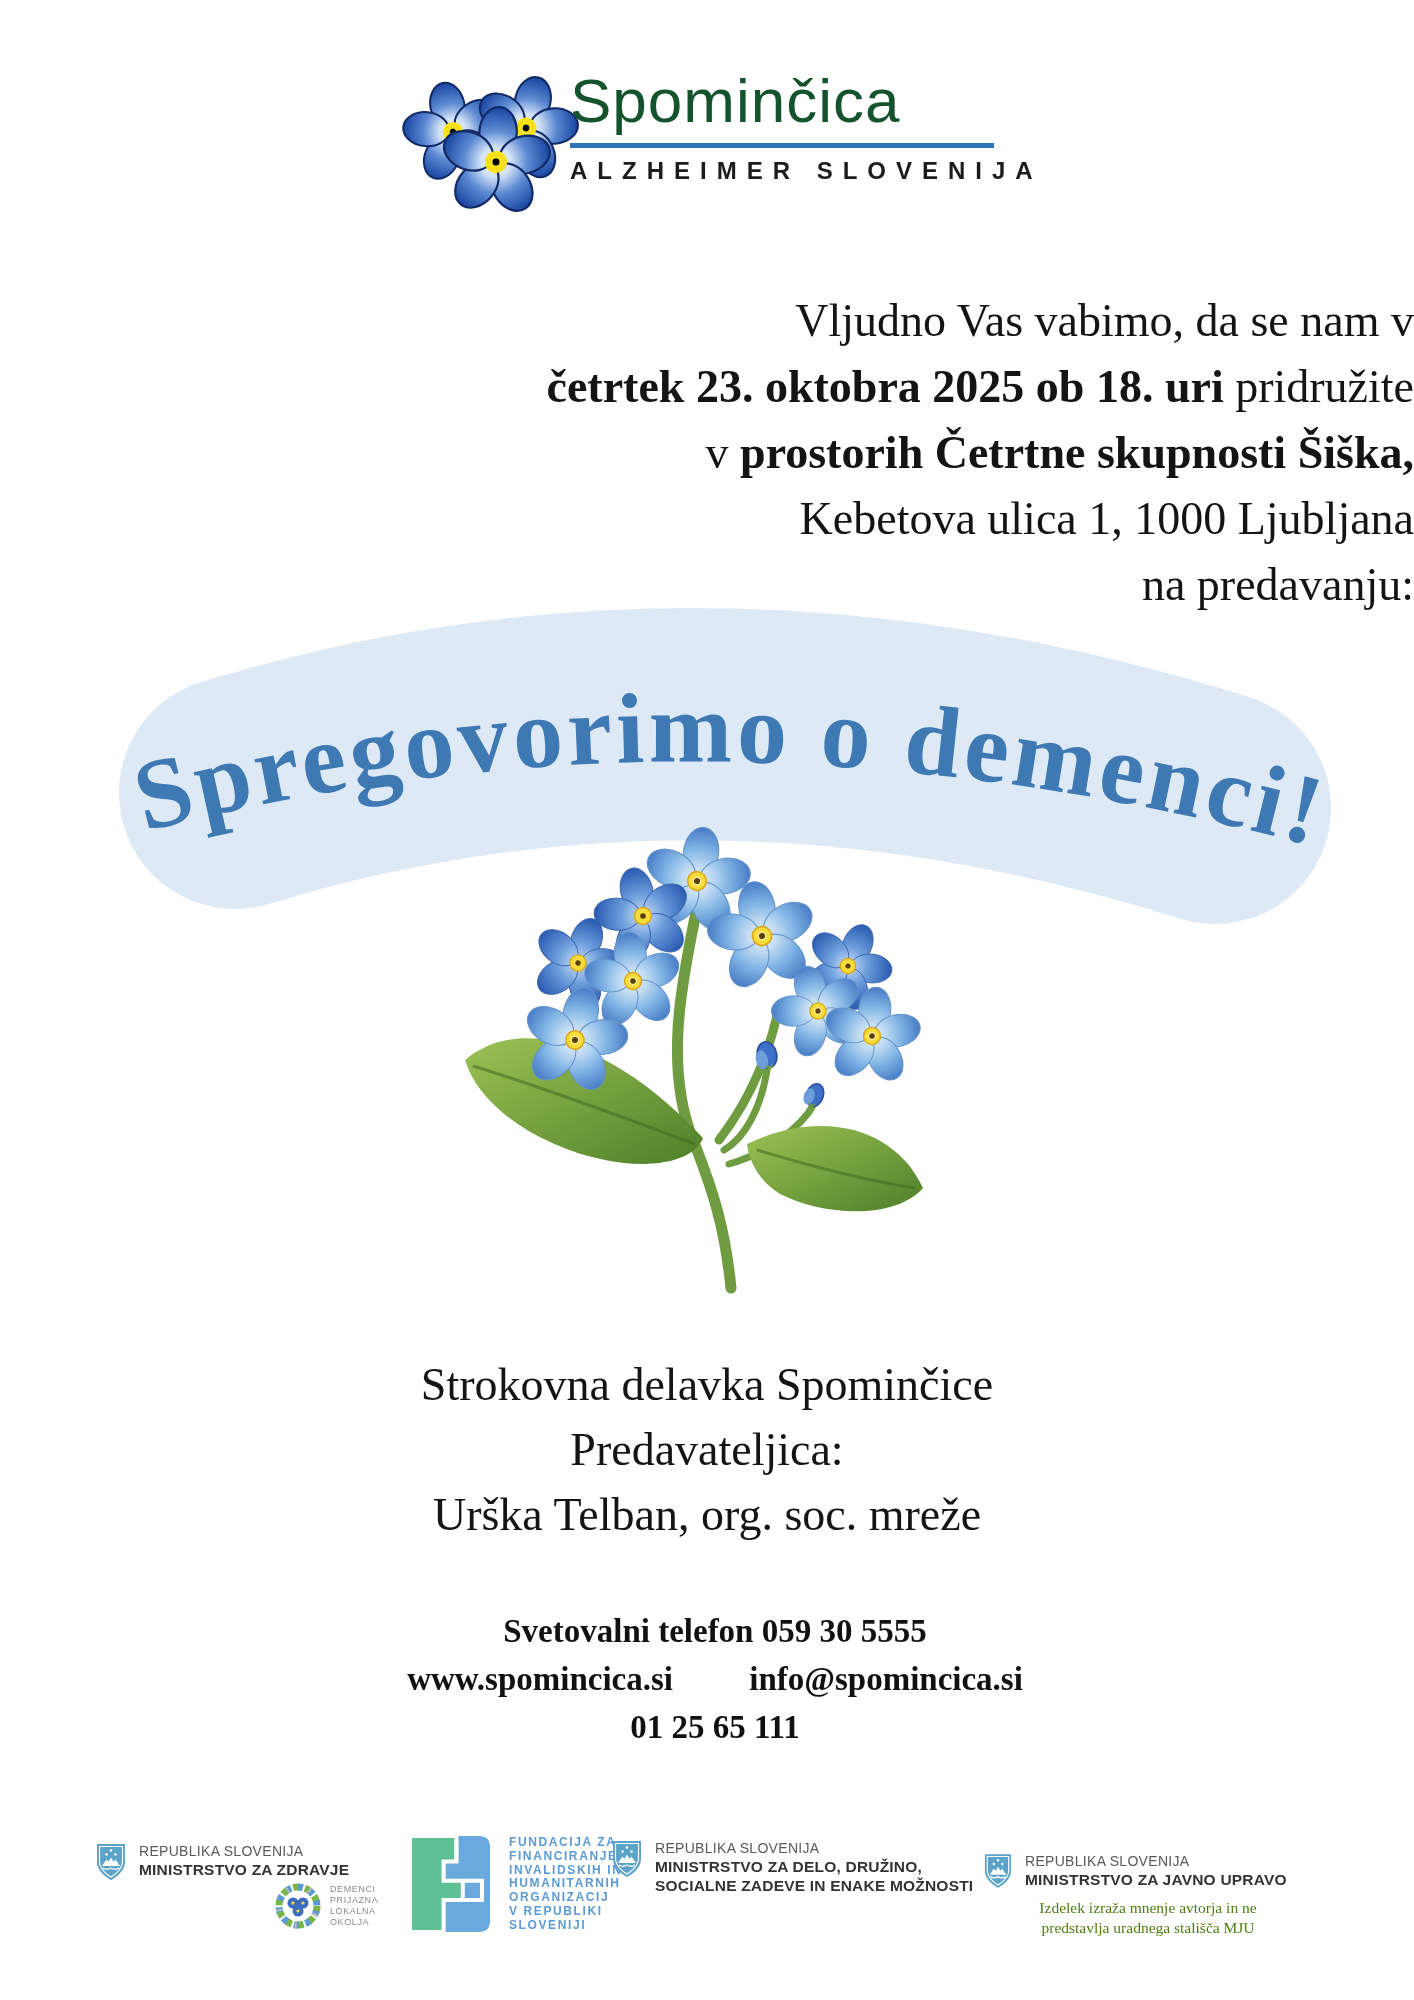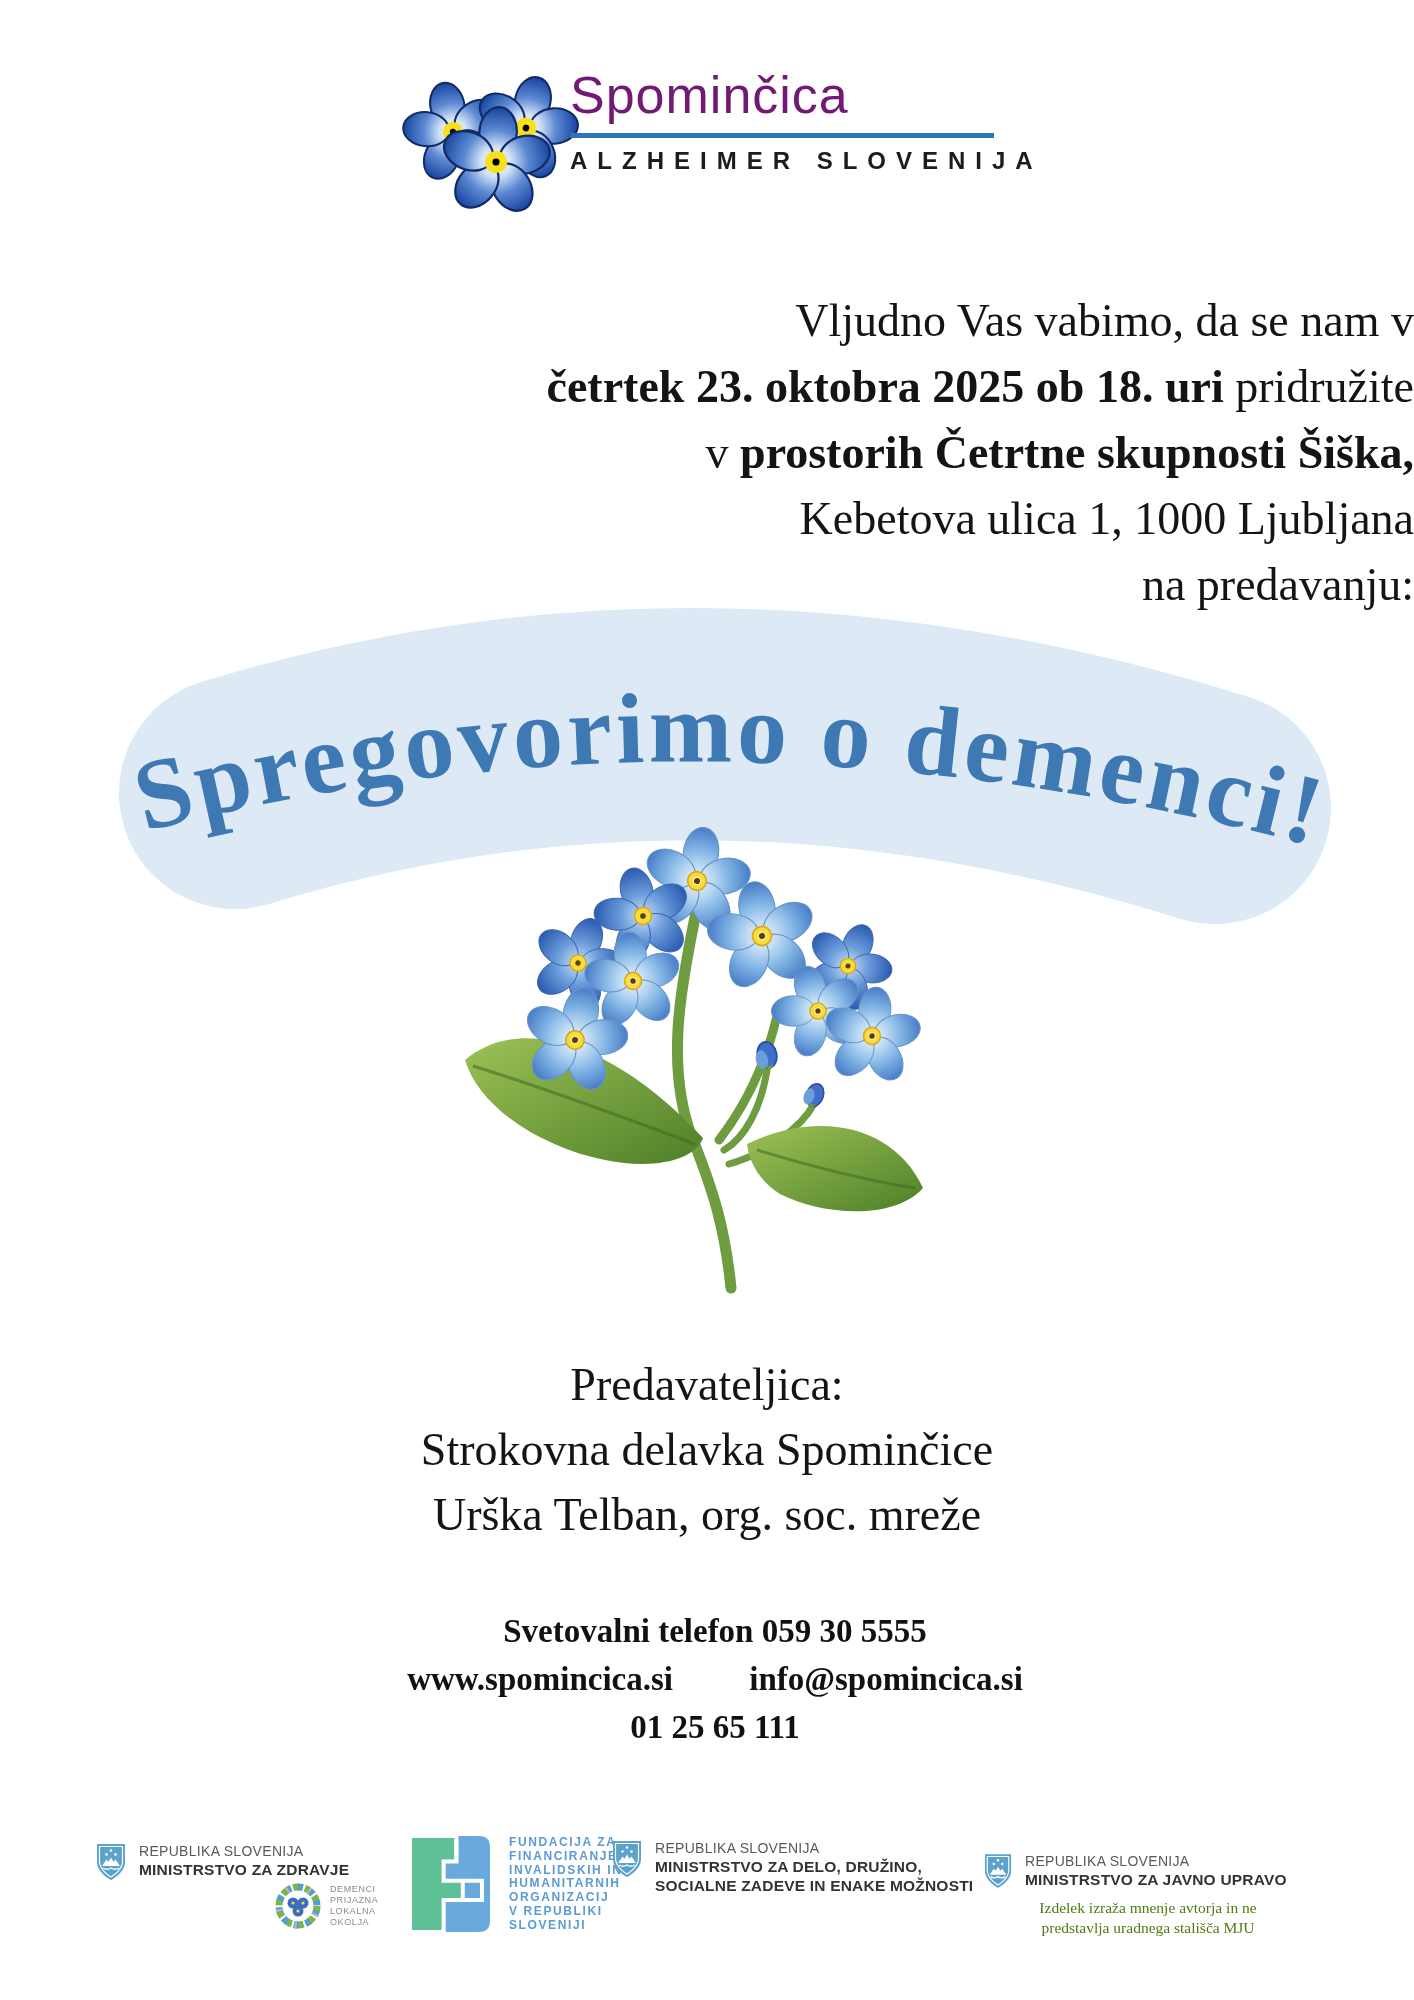--- a/index.html
+++ b/index.html
@@ -5,22 +5,22 @@
   html,body { margin:0; padding:0; background:#ffffff; }
   .poster {
     position:relative; width:1414px; height:2000px; margin:0 auto;
     background:#ffffff; overflow:hidden;
     font-family:"Liberation Serif", serif; color:#131313;
   }
   
   .logo-icon { position:absolute; left:398px; top:62px; width:184px; height:152px; }
   .logo-text { position:absolute; left:570px; top:68px; width:440px; }
   .logo-name {
-    font-family:"Liberation Sans", sans-serif; font-size:52px; font-weight:400;
-    color:#701a75; letter-spacing:1px; line-height:1.05; white-space:nowrap;
+    font-family:"Liberation Sans", sans-serif; font-size:62px; font-weight:400;
+    color:#14532d; letter-spacing:1px; line-height:1.05; white-space:nowrap;
   }
   .logo-underline { height:5px; background:#2d74b8; margin-top:10px; width:424px; }
   .logo-subtitle {
     font-family:"Liberation Sans", sans-serif; font-size:24px; font-weight:700;
     letter-spacing:10px; color:#1c1c1c; margin-top:9px; white-space:nowrap;
   }
   
   .invite {
     position:absolute; top:288px; left:0; width:100%;
     text-align:right; font-size:46px; line-height:66px; color:#141414;
@@ -193,22 +193,22 @@
       <use href="#fme1" transform="translate(337,128) scale(1.12) rotate(-10)"></use>
       <use href="#fme2" transform="translate(423,158) scale(0.9) rotate(24)"></use>
       <use href="#fme1" transform="translate(393,203) scale(0.95) rotate(-18)"></use>
       <use href="#fme1" transform="translate(447,228) scale(1.0) rotate(6)"></use>
       <use href="#fbud" transform="translate(342,247) scale(1.2) rotate(-12)"></use>
       <use href="#fbud" transform="translate(390,287) scale(1.05) rotate(18)"></use>
     </g>
   </svg>
 
   <div class="lecturer">
+    <div>Strokovna delavka Spominčice</div>
     <div>Predavateljica:</div>
-    <div>Strokovna delavka Spominčice</div>
     <div>Urška Telban, org. soc. mreže</div>
   </div>
 
   <div class="contact">
     <div>Svetovalni telefon 059 30 5555</div>
     <div>
       <span class="web">www.spomincica.si</span>
       <span class="mail">info@spomincica.si</span>
     </div>
     <div>01 25 65 111</div>

